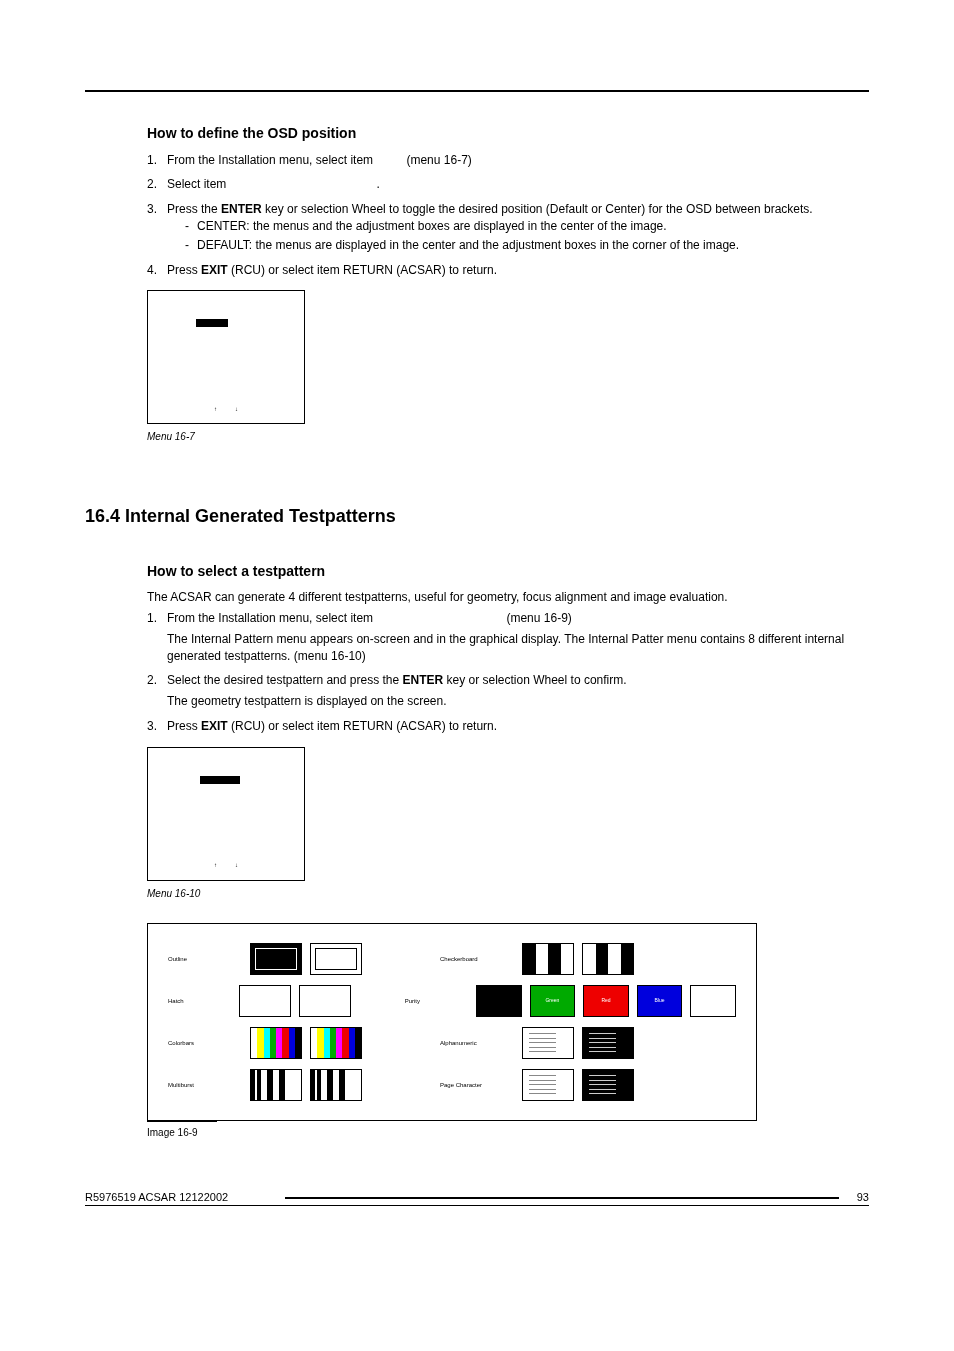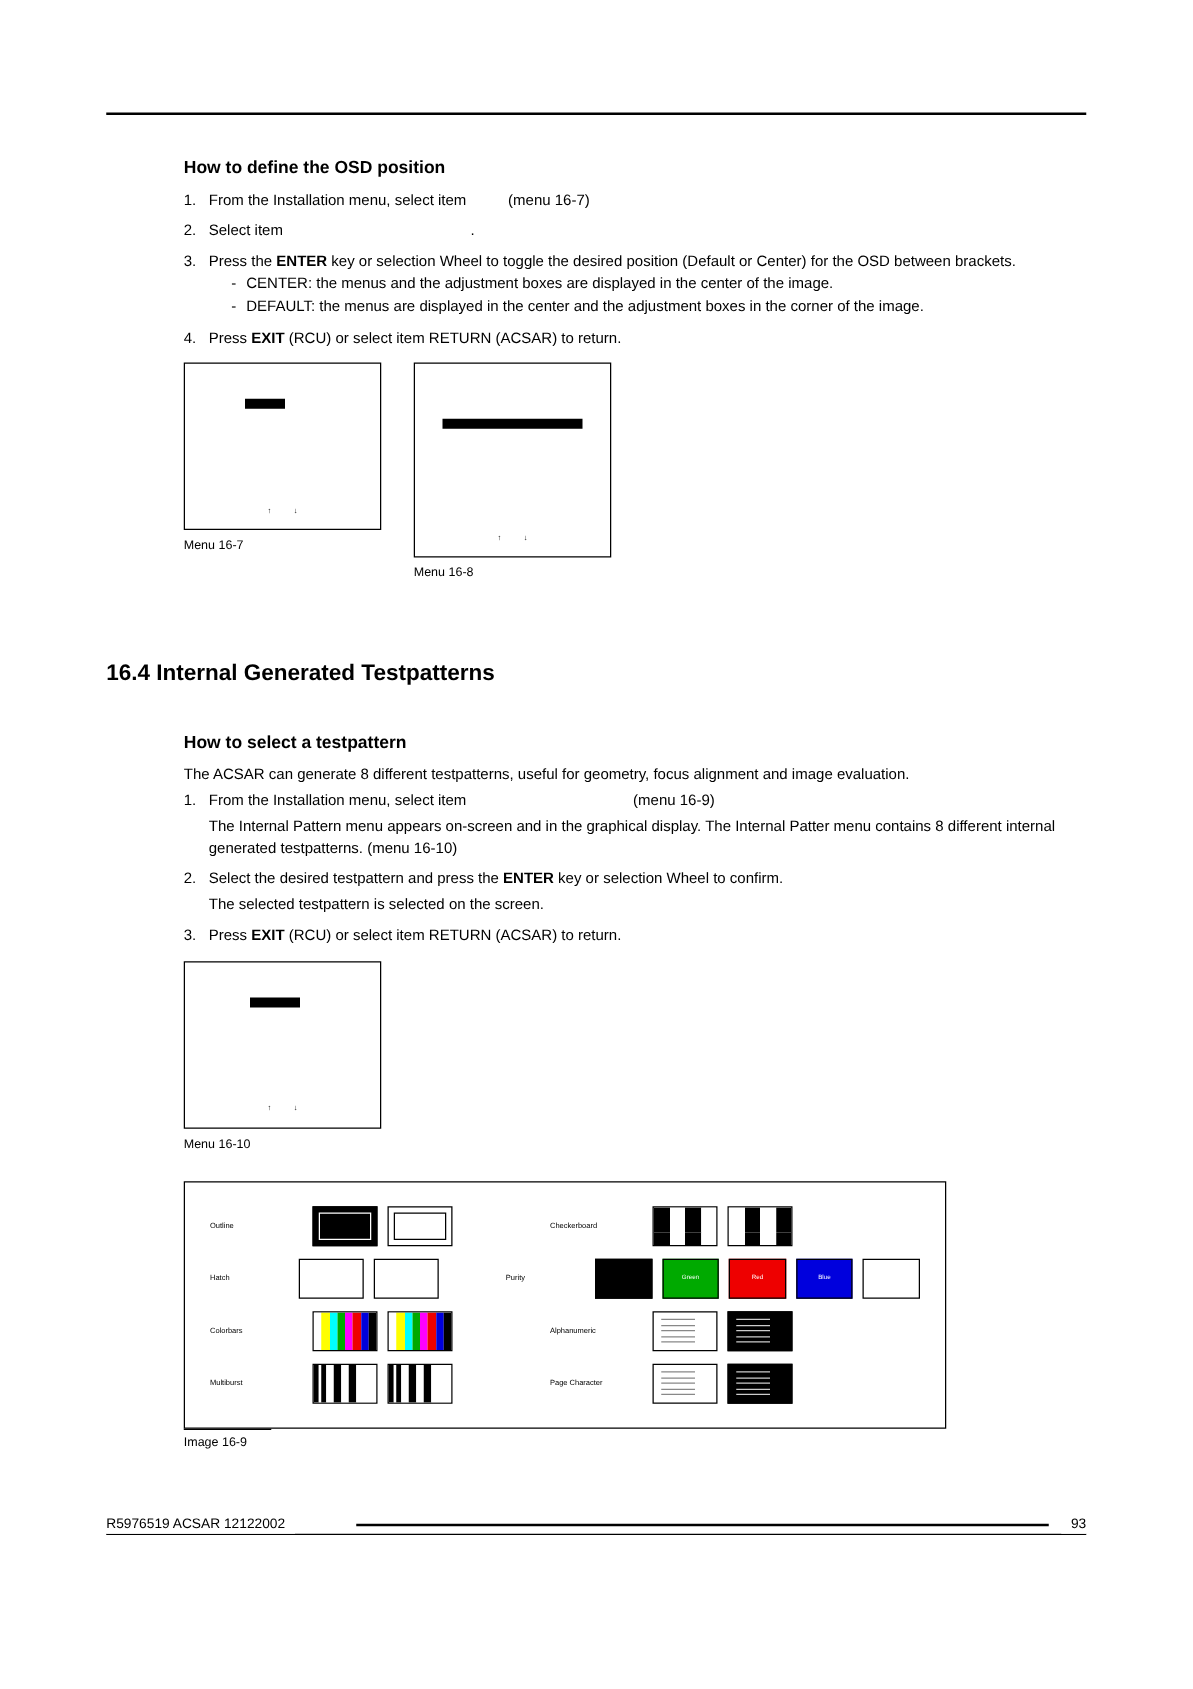--- a/index.html
+++ b/index.html
@@ -35,21 +35,21 @@
   }
   ol.steps { list-style: none; counter-reset: step; }
   ol.steps > li { margin-bottom: 8px; position: relative; padding-left: 20px; }
   ol.steps > li::before { counter-increment: step; content: counter(step) "."; position: absolute; left: 0; }
   .sub { margin-top: 4px; margin-bottom: 2px; }
   ul.dash { list-style: none; padding-left: 18px; }
   ul.dash li { position: relative; padding-left: 12px; margin-bottom: 2px;}
   ul.dash li::before { content: "-"; position: absolute; left: 0; }
   .bold { font-weight: bold; }
 
-  .menus-row { display: flex; gap: 26px; margin-top: 12px; margin-bottom: 8px; }
+  .menus-row { display: flex; gap: 26px; margin-top: 12px; margin-bottom: 8px; font-style: italic; }
   .menu-col { display: flex; flex-direction: column; }
   .menu-box {
     border: 1px solid #000;
     width: 158px;
     height: 134px;
     padding: 28px 14px 10px 14px;
     display: flex;
     flex-direction: column;
     justify-content: space-between;
     font-size: 5px;
@@ -148,48 +148,36 @@
           <div class="menu-top">
               <div class="bar w-short"></div>
             </div>
           <div class="menu-bottom">
             <span>↑</span>
             <span>↓</span>
           </div>
         </div>
         <div class="menu-caption">Menu 16-7</div>
       </div>
-      <div class="menu-col">
-        <div class="menu-box large">
-          <div class="menu-top">
-              <div class="bar w-long"></div>
-            </div>
-          <div class="menu-bottom">
-            <span>↑</span>
-            <span>↓</span>
-          </div>
-        </div>
-        <div class="menu-caption">Menu 16-8</div>
-      </div>
     </div>
 
     <h1 class="section">16.4 Internal Generated Testpatterns</h1>
     <h2 class="how-to">How to select a testpattern</h2>
-    <div style="margin-bottom:4px;">The ACSAR can generate 8 different testpatterns, useful for geometry, focus alignment and image evaluation.</div>
+    <div style="margin-bottom:4px;">The ACSAR can generate 4 different testpatterns, useful for geometry, focus alignment and image evaluation.</div>
 
     <ol class="steps">
       <li>
         <span>From the Installation menu, select item</span>
         &nbsp;&nbsp;&nbsp;&nbsp;&nbsp;&nbsp;&nbsp;&nbsp;&nbsp;&nbsp;&nbsp;&nbsp;&nbsp;&nbsp;&nbsp;&nbsp;&nbsp;&nbsp;&nbsp;&nbsp;&nbsp;&nbsp;&nbsp;&nbsp;&nbsp;&nbsp;&nbsp;&nbsp;&nbsp;&nbsp;&nbsp;&nbsp;&nbsp;&nbsp;&nbsp;&nbsp;&nbsp;&nbsp;
         <span>(menu 16-9)</span>
         <div class="sub">The Internal Pattern menu appears on-screen and in the graphical display. The Internal Patter menu contains 8 different internal generated testpatterns.  (menu 16-10)</div>
       </li>
       <li>
         <span>Select the desired testpattern and press the </span><span class="bold">ENTER</span><span> key or selection Wheel to confirm.</span>
-        <div class="sub">The selected testpattern is selected on the screen.</div>
+        <div class="sub">The geometry testpattern is displayed on the screen.</div>
       </li>
       <li>
         <span>Press </span><span class="bold">EXIT</span><span> (RCU) or select item RETURN (ACSAR) to return.</span>
       </li>
     </ol>
 
     <div class="menus-row">
       <div class="menu-col">
         <div class="menu-box">
           <div class="menu-top">

